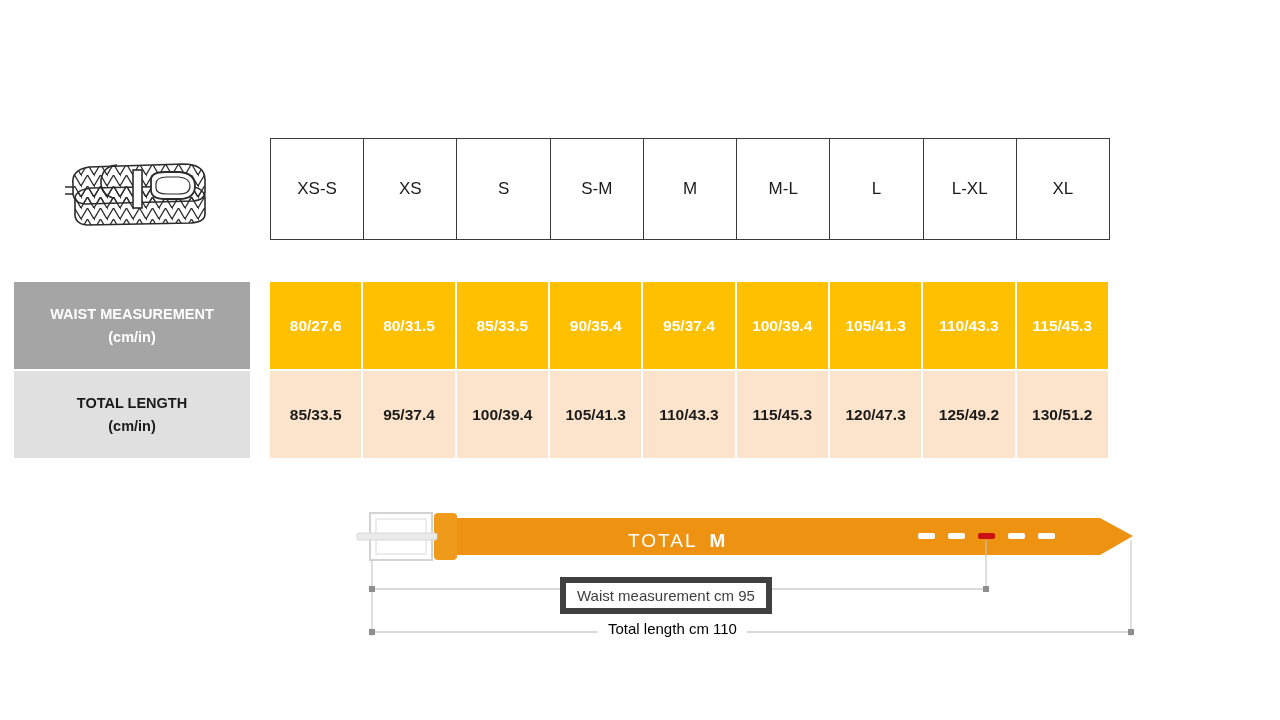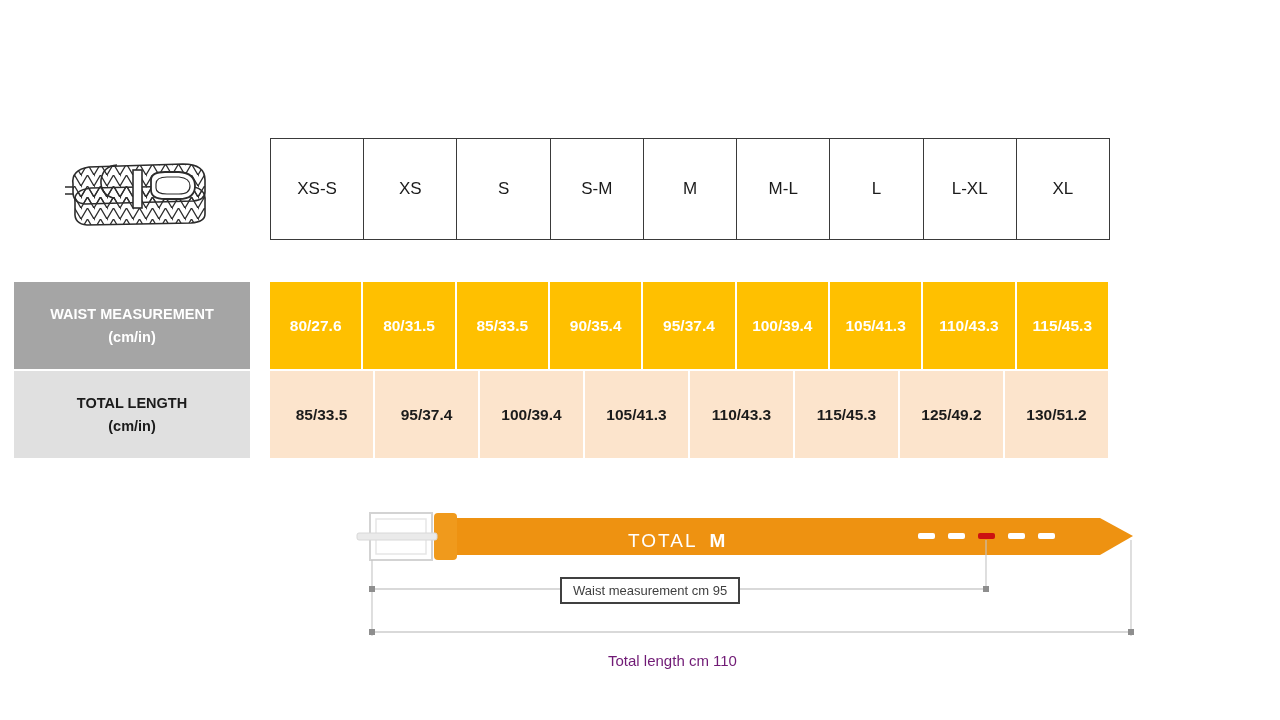--- a/index.html
+++ b/index.html
@@ -122,36 +122,35 @@
     pointer-events: none;
   }
   #size-callout .size-word { font-weight: normal; }
   #size-callout .size-value { font-weight: bold; margin-left: 12px; }
 
   #waist-dim-label {
     position: absolute;
     left: 560px;
     top: 577px;
     padding: 4px 11px;
-    border: 2px solid #404040;
-    background: #ffffff;
-    font-size: 13px;
+    border: 6px solid #404040;
+    background: #ffffff;
+    font-size: 15px;
     color: #3f3f3f;
     white-space: nowrap;
   }
   #length-dim-label {
     position: absolute;
     left: 598px;
     top: 618px;
     padding: 2px 10px;
     background: #ffffff;
     font-size: 15px;
-    color: #701a75;
+    color: #000000;
     white-space: nowrap;
-    margin-top: 32px;
   }
 </style>
 </head>
 <body>
 
 <svg id="belt-illustration" viewBox="0 0 165 105" xmlns="http://www.w3.org/2000/svg">
   <defs>
     <pattern id="weave" width="13" height="11" patternUnits="userSpaceOnUse">
       <path d="M0,11 L6.5,0 L13,11 M-3,5.5 L3.5,-5 M9.5,16 L16,5.5" fill="none" stroke="#2c2c2c" stroke-width="1.3"></path>
     </pattern>
@@ -204,20 +203,21 @@
     <span>TOTAL LENGTH</span>
     <span>(cm/in)</span>
   </div>
   <div class="val-strip">
     <div class="val-cell">85/33.5</div>
     <div class="val-cell">95/37.4</div>
     <div class="val-cell">100/39.4</div>
     <div class="val-cell">105/41.3</div>
     <div class="val-cell">110/43.3</div>
     <div class="val-cell">115/45.3</div>
+    <div class="val-cell">120/47.3</div>
     <div class="val-cell">125/49.2</div>
     <div class="val-cell">130/51.2</div>
   </div>
 </div>
 
 <svg id="belt-diagram" viewBox="0 0 830 160" xmlns="http://www.w3.org/2000/svg">
 
   <path d="M100,18 L760,18 L793,36 L760,55 L100,55 Z" fill="#ee9211"></path>
 
   <rect x="94" y="13" width="23" height="47" rx="4" fill="#f09a1c"></rect>

